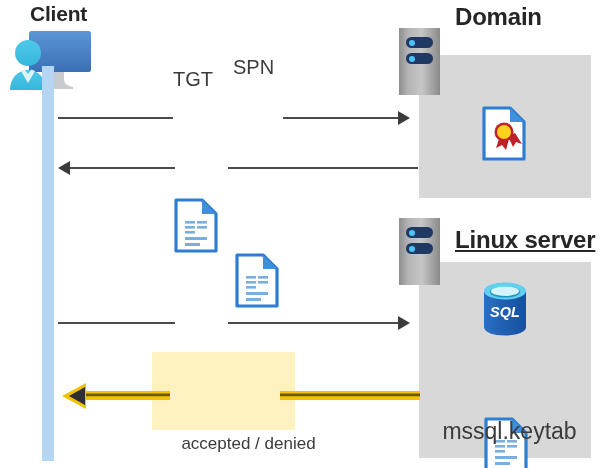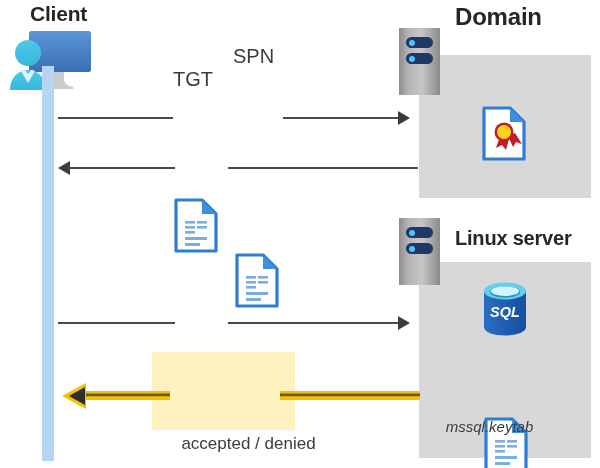--- a/index.html
+++ b/index.html
@@ -18,28 +18,28 @@
 
   
   .title-bold{
     font-weight:700;
     color:#262626;
     letter-spacing:-0.2px;
     line-height:1.12;
   }
   #client-title{left:30px;top:2px;font-size:21px;}
   #dc-title{left:455px;top:4px;font-size:24px;width:140px;}
-  #linux-title{left:455px;top:227px;font-size:20px;width:145px;}
+  #linux-title{left:455px;top:227px;font-size:24px;width:145px;text-decoration:underline;}
   .plain-label{
     color:#3b3b3b;
     font-size:17px;
     font-weight:400;
   }
   #accepted-denied{left:141px;top:434px;width:215px;text-align:center;}
-  #keytab-label{left:412px;top:418px;width:155px;text-align:center;font-size:15px;font-style:italic;}
+  #keytab-label{left:432px;top:418px;width:155px;text-align:center;font-size:23px;}
 
   
   #lifeline{
     left:42px;top:66px;width:12px;height:395px;
     background:#b5d5f2;
   }
 
   
   .gray-panel{background:#d8d8d8;}
   #dc-panel{left:419px;top:55px;width:172px;height:143px;}
@@ -211,21 +211,21 @@
         <rect x="23" y="28" width="10" height="2.6"></rect>
         <rect x="11" y="39" width="22" height="3"></rect>
         <rect x="11" y="45" width="15" height="3"></rect>
       </g>
     </svg>
   </div>
 
   <div class="abs plain-label" id="keytab-label">mssql.keytab</div>
 
   <div class="abs plain-label" style="left:173px;top:57px;font-size:20px;margin-top:11px;">TGT</div>
-  <div class="abs plain-label" style="left:233px;top:45px;font-size:20px;">SPN</div>
+  <div class="abs plain-label" style="left:233px;top:56px;font-size:20px;">SPN</div>
 
   <div class="gline" style="left:58px;top:117px;width:115px;"></div>
   <div class="gline" style="left:283px;top:117px;width:115px;"></div>
   <div class="garrow-r" style="left:398px;top:111px;"></div>
 
   <div class="abs doc" style="left:174px;top:88px;">
     <svg width="44" height="55" viewBox="0 0 44 55" xmlns="http://www.w3.org/2000/svg">
       <path d="M2 2 h26 l14 14 v37 H2 z" fill="#ffffff" stroke="#2d7dd2" stroke-width="3.2" stroke-linejoin="round"></path>
       <path d="M28 2 l14 14 h-14 z" fill="#3f8fdc"></path>
       <g fill="#7aaede">

